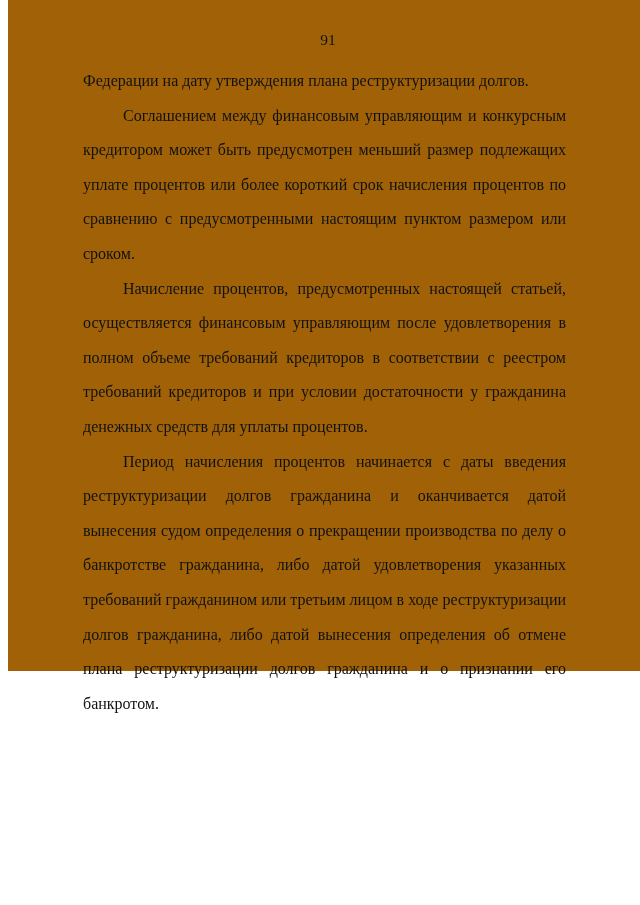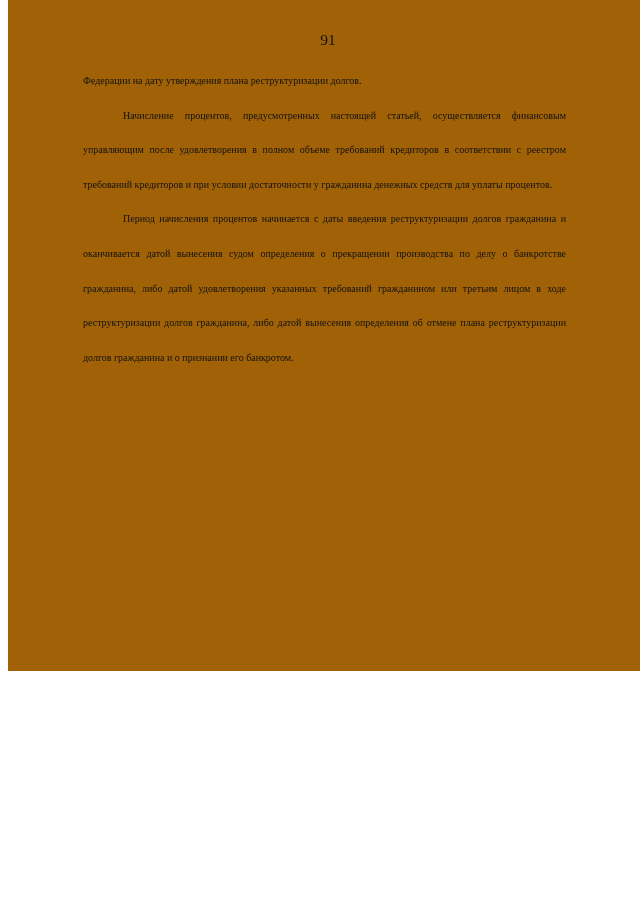--- a/index.html
+++ b/index.html
@@ -8,31 +8,32 @@
     position: absolute; left: 8px; top: 0; width: 640px; height: 671px;
     background: #a16207; color: #111111;
     font-family: "Liberation Serif", "DejaVu Serif", serif;
   }
   .page-number {
     position: absolute; top: 31px; left: 0; width: 640px;
     text-align: center; font-size: 15.5px; line-height: 18px;
   }
   .body-text {
     position: absolute; left: 75px; top: 64px; width: 483px;
-    font-size: 10px; line-height: 34.6px;
+    font-size: 16px; line-height: 34.6px;
   }
   .para {
     margin: 0; text-align: justify; text-align-last: left;
     text-indent: 0;
   }
   .para.indent { text-indent: 40px; }
 </style>
 </head>
 <body>
 
 <div class="page">
   <div class="page-number">91</div>
   <div class="body-text">
     <p class="para">Федерации на дату утверждения плана реструктуризации долгов.</p>
+    <p class="para indent">Соглашением между финансовым управляющим и конкурсным кредитором может быть предусмотрен меньший размер подлежащих уплате процентов или более короткий срок начисления процентов по сравнению с предусмотренными настоящим пунктом размером или сроком.</p>
     <p class="para indent">Начисление процентов, предусмотренных настоящей статьей, осуществляется финансовым управляющим после удовлетворения в полном объеме требований кредиторов в соответствии с реестром требований кредиторов и при условии достаточности у гражданина денежных средств для уплаты процентов.</p>
     <p class="para indent">Период начисления процентов начинается с даты введения реструктуризации долгов гражданина и оканчивается датой вынесения судом определения о прекращении производства по делу о банкротстве гражданина, либо датой удовлетворения указанных требований гражданином или третьим лицом в ходе реструктуризации долгов гражданина, либо датой вынесения определения об отмене плана реструктуризации долгов гражданина и о признании его банкротом.</p>
   </div>
 </div>
 
 </body></html>

